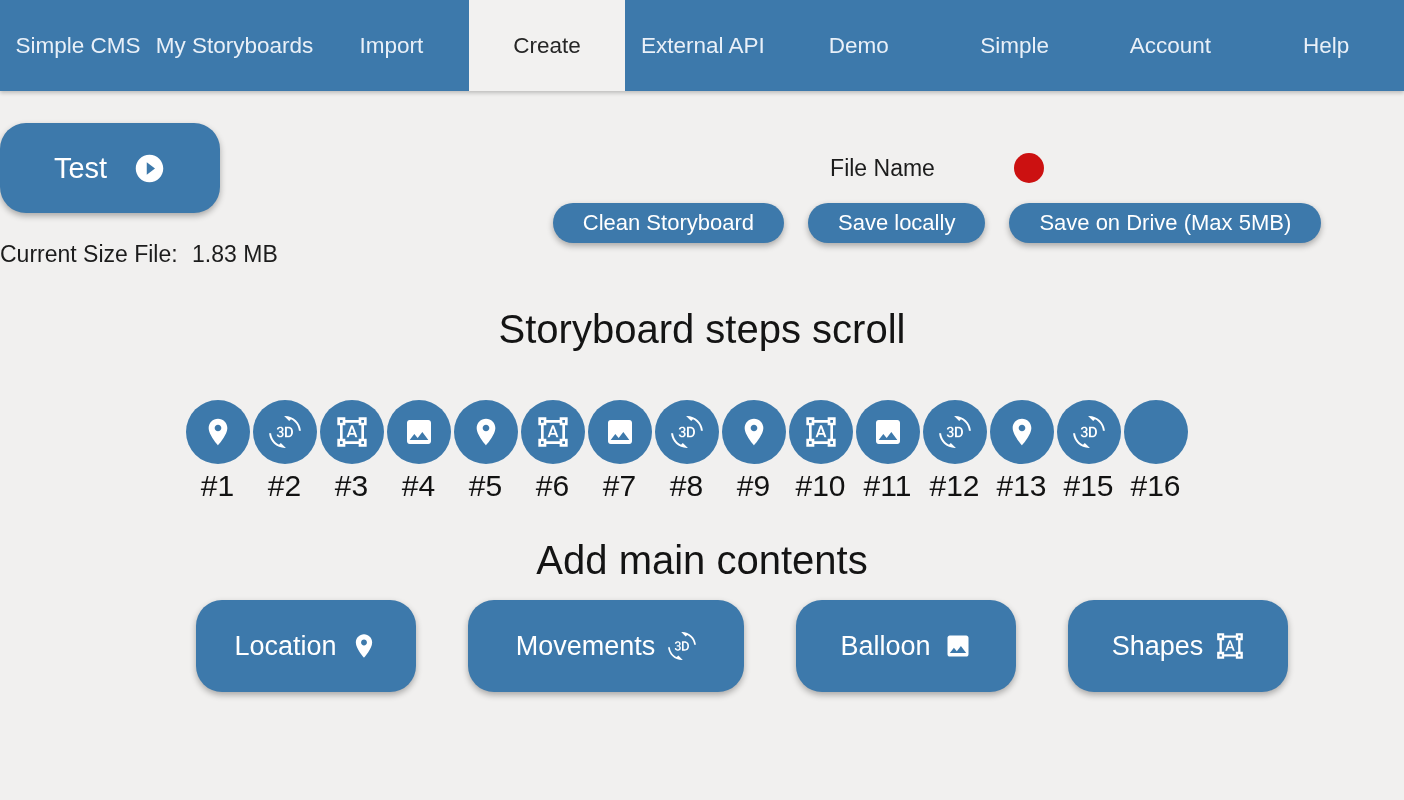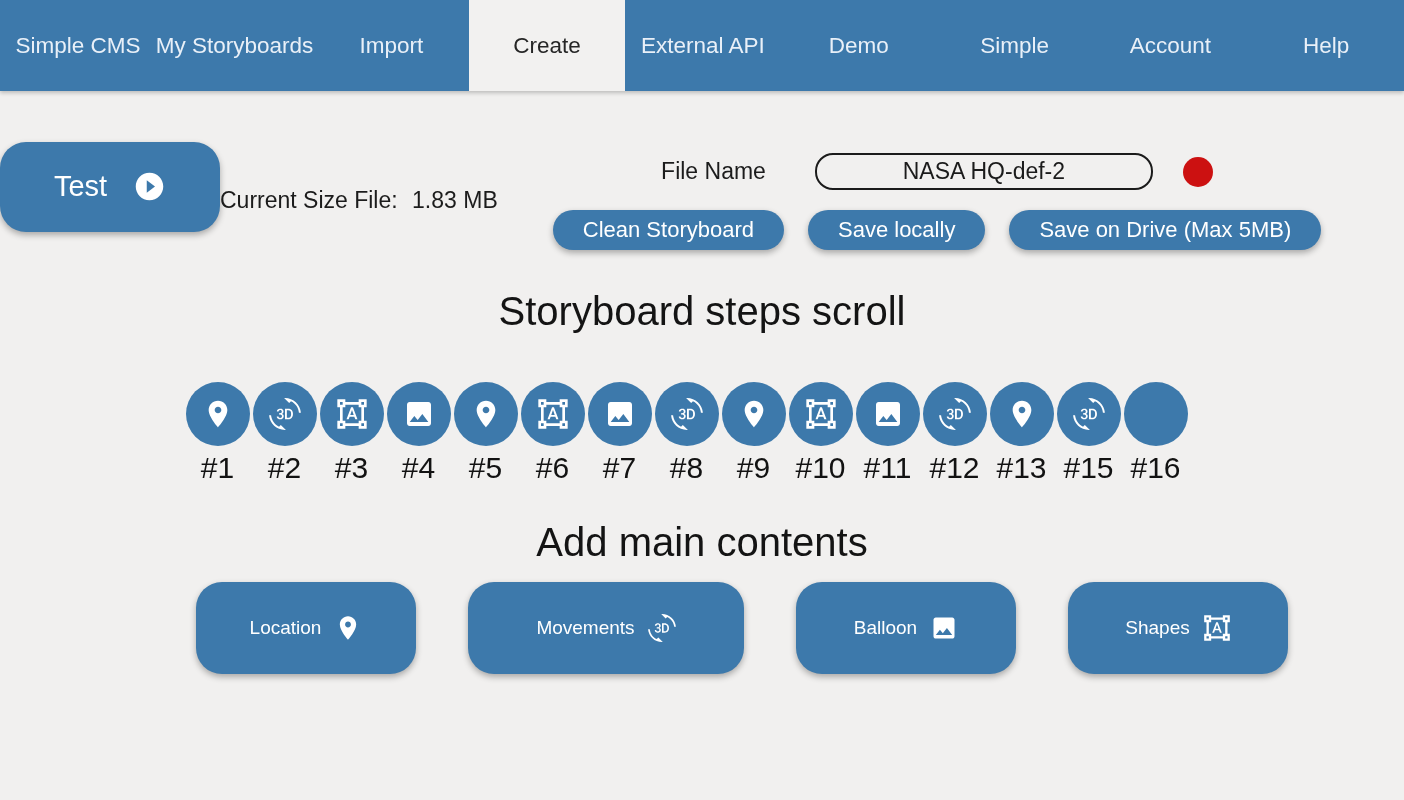--- a/index.html
+++ b/index.html
@@ -11,21 +11,21 @@
   }
   
   .nav{display:flex;height:91px;background:#3d79ab;box-shadow:0 2px 4px rgba(0,0,0,.22);}
   .nav-item{
     flex:1 1 0;display:flex;align-items:center;justify-content:center;
     color:#e9f0f8;font-size:22.5px;cursor:pointer;user-select:none;white-space:nowrap;
   }
   .nav-item.active{background:#f2f1f0;color:#262626;}
   
   .top-section{display:flex;margin-top:32px;}
-  .left-col{width:540px;display:flex;flex-direction:row;align-items:center;flex:0 0 auto;}
+  .left-col{width:540px;display:flex;flex-direction:column;align-items:flex-start;flex:0 0 auto;}
   .btn{background:#3d79ab;color:#fff;border:none;cursor:pointer;
        box-shadow:0 3px 6px rgba(0,0,0,.30);display:flex;align-items:center;justify-content:center;}
   .test-btn{width:220px;height:90px;border-radius:26px;font-size:29px;gap:26px;}
   .test-btn .icon svg{width:33px;height:33px;display:block;}
   .size-text{margin-top:28px;font-size:23px;color:#1c1c1c;}
   .size-text .val{margin-left:8px;}
   .right-col{flex:1;display:flex;flex-direction:column;padding-right:70px;}
   .file-row{display:flex;align-items:center;justify-content:center;margin-top:30px;}
   .file-label{font-size:23px;color:#1c1c1c;margin-right:49px;}
   .file-input{
@@ -47,21 +47,21 @@
   .step{flex:0 0 67px;display:flex;flex-direction:column;align-items:center;}
   .step-circle{
     width:64px;height:64px;border-radius:50%;background:#3d79ab;color:#fff;
     display:flex;align-items:center;justify-content:center;cursor:pointer;flex:0 0 auto;
   }
   .step-circle .icon svg{width:32px;height:32px;display:block;}
   .step-label{margin-top:5px;font-size:30px;color:#121212;white-space:nowrap;}
   
   .contents-row{display:flex;justify-content:space-between;margin-top:17px;
                 padding-left:196px;padding-right:116px;}
-  .content-btn{width:220px;height:92px;border-radius:26px;font-size:19px;gap:13px;}
+  .content-btn{width:220px;height:92px;border-radius:26px;font-size:27px;gap:13px;}
   .content-btn.wide{width:276px;}
   .content-btn .icon svg{width:28px;height:28px;display:block;}
   .icon{display:inline-flex;color:#fff;}
 </style>
 </head>
 <body>
 
 <nav class="nav">
   <div class="nav-item">Simple CMS</div>
   <div class="nav-item">My Storyboards</div>
@@ -85,21 +85,20 @@
         </span>
     </button>
     <div class="size-text">
       <span>Current Size File:</span>
       <span class="val">1.83 MB</span>
     </div>
   </div>
   <div class="right-col">
     <div class="file-row">
       <span class="file-label">File Name</span>
-      <input class="file-input" type="text" value="NASA HQ-def-2" style="">
       <span class="record-dot"></span>
     </div>
     <div class="actions-row">
       <button class="btn pill-btn">Clean Storyboard</button>
       <button class="btn pill-btn">Save locally</button>
       <button class="btn pill-btn">Save on Drive (Max 5MB)</button>
     </div>
   </div>
 </div>
 

